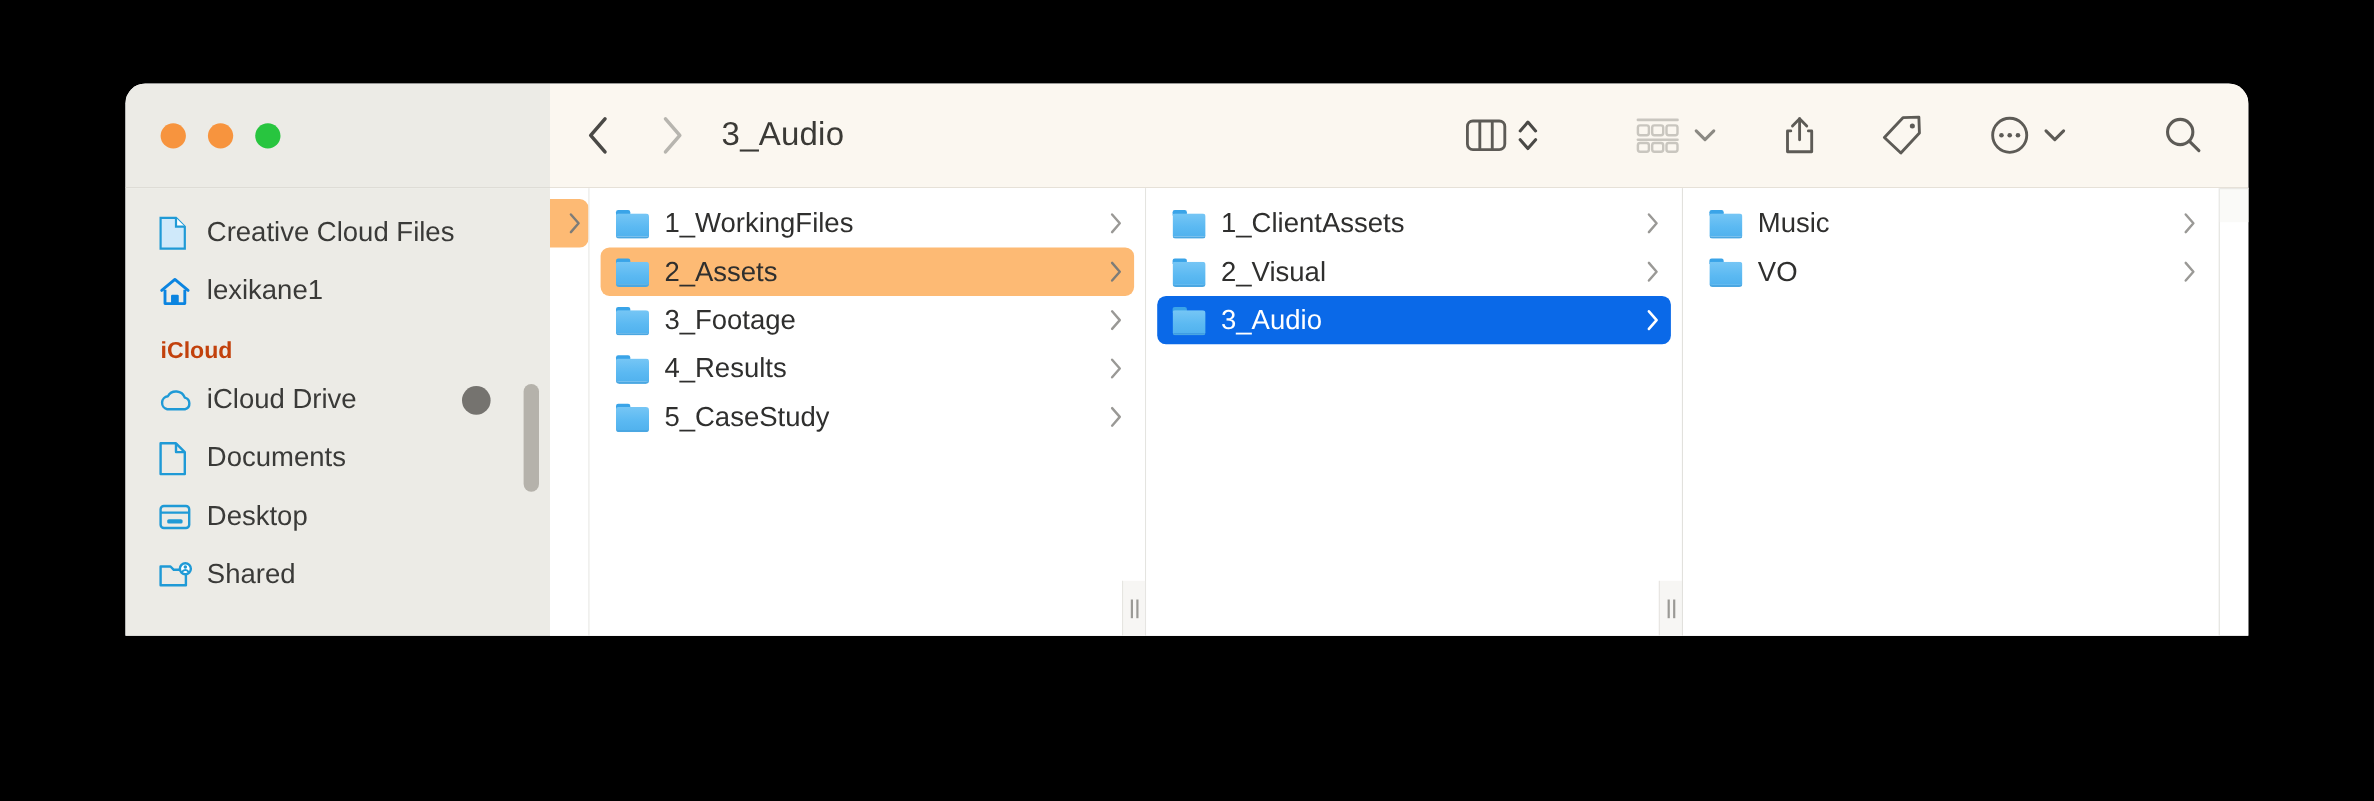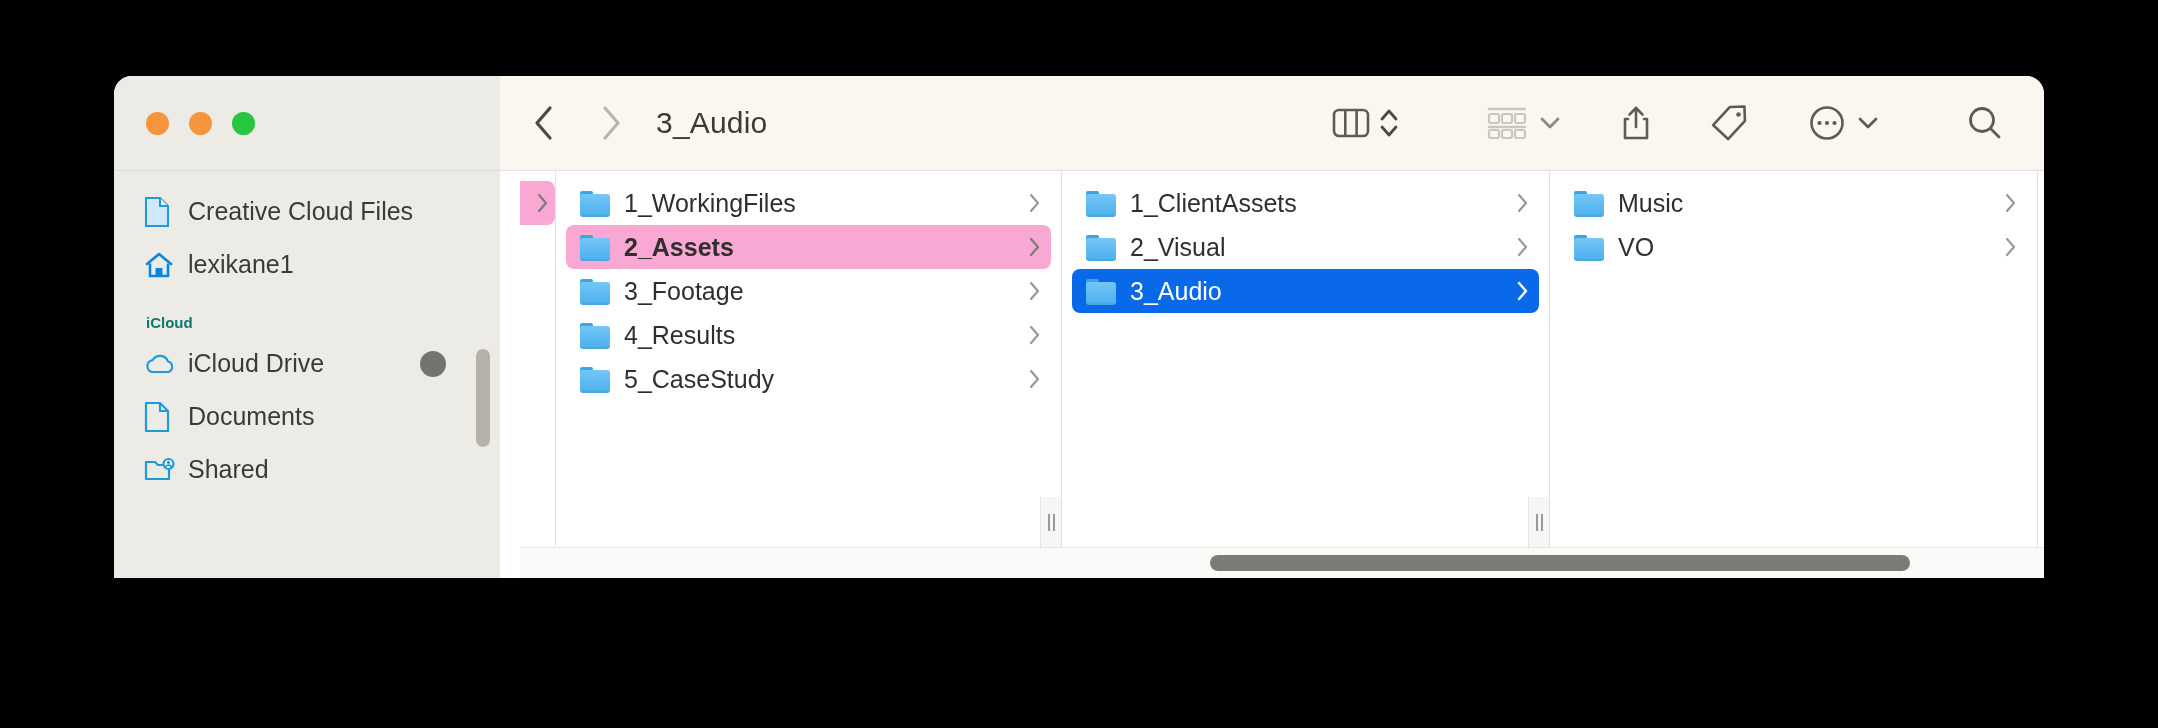--- a/index.html
+++ b/index.html
@@ -99,21 +99,20 @@
     padding: 0 6px;
   }
   .tb-gap-lg { width: 74px; }
   .tb-gap-md { width: 46px; }
 
   
   #body {
     flex: 1;
     display: flex;
     min-height: 0;
-    gap: 20px;
   }
 
   
   #sidebar {
     width: 386px;
     flex: 0 0 386px;
     background: #ecebe6;
     position: relative;
     overflow: hidden;
     padding-top: 14px;
@@ -134,22 +133,22 @@
     align-items: center;
     justify-content: flex-start;
   }
   .sb-label {
     font-size: 25px;
     color: #3a3a38;
     margin-left: 10px;
     white-space: nowrap;
   }
   .sb-header {
-    font-size: 15px;
-    color: #0f766e;
+    font-size: 21px;
+    color: #c2410c;
     font-weight: 700;
     padding-left: 32px;
     height: 46px;
     display: flex;
     align-items: flex-end;
     padding-bottom: 6px;
     box-sizing: border-box;
   }
   .sb-badge {
     width: 26px;
@@ -168,21 +167,21 @@
     width: 14px;
     height: 98px;
     border-radius: 7px;
     background: #b5b2ab;
   }
 
   
   #columns-wrap {
     flex: 1;
     display: flex;
-    flex-direction: column;
+    flex-direction: row;
     min-width: 0;
     background: #ffffff;
   }
 
   #columns {
     flex: 1;
     display: flex;
     min-height: 0;
     position: relative;
   }
@@ -203,21 +202,21 @@
 
   .row {
     height: 44px;
     display: flex;
     align-items: center;
     margin: 0 10px;
     padding: 0 10px 0 14px;
     border-radius: 8px;
     box-sizing: border-box;
   }
-  .row.sel-inactive { background: #f9a8d4; font-weight: bold; }
+  .row.sel-inactive { background: #fdba74; }
   .row.sel-active { background: #0a69e8; }
 
   .folder-ico {
     width: 30px;
     height: 24px;
     flex: 0 0 30px;
     position: relative;
   }
   .folder-ico .tab {
     position: absolute;
@@ -445,20 +444,30 @@
         <div class="sb-item">
           <span class="sb-icon">
             <svg width="26" height="32" viewBox="0 0 26 32" fill="none">
               <path d="M2 2 H16 L24 10 V30 H2 Z" fill="none" stroke="#1f9ad6" stroke-width="2.2" stroke-linejoin="round"></path>
               <path d="M16 2 V10 H24" fill="none" stroke="#1f9ad6" stroke-width="2.2" stroke-linejoin="round"></path>
             </svg>
           </span>
           <span class="sb-label">Documents</span>
         </div>
 
+        <div class="sb-item">
+          <span class="sb-icon">
+            <svg width="30" height="26" viewBox="0 0 30 26" fill="none">
+              <rect x="2" y="3" width="26" height="20" rx="3" stroke="#1f9ad6" stroke-width="2.2"></rect>
+              <path d="M2 9 H28" stroke="#1f9ad6" stroke-width="2"></path>
+              <rect x="8" y="15" width="14" height="4" rx="1.5" fill="#1f9ad6"></rect>
+            </svg>
+          </span>
+          <span class="sb-label">Desktop</span>
+        </div>
 
         <div class="sb-item">
           <span class="sb-icon">
             <svg width="32" height="28" viewBox="0 0 32 28" fill="none">
               <path d="M2 6 H11 L14 9 H25 V23 H2 Z" stroke="#1f9ad6" stroke-width="2.2" stroke-linejoin="round"></path>
               <circle cx="24.5" cy="8" r="5" fill="#ffffff" stroke="#1f9ad6" stroke-width="2.2"></circle>
               <circle cx="24.5" cy="6.4" r="1.6" fill="#1f9ad6"></circle>
               <path d="M21.6 11 A3.2 3.2 0 0 1 27.4 11" stroke="#1f9ad6" stroke-width="1.8" stroke-linecap="round"></path>
             </svg>
           </span>

